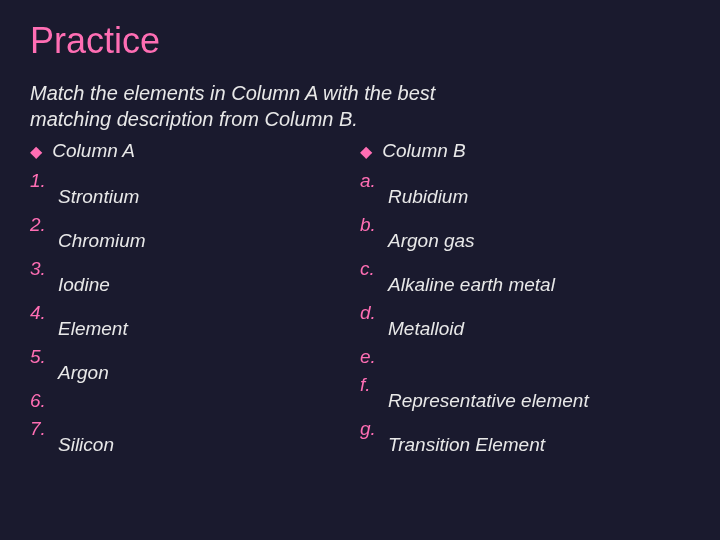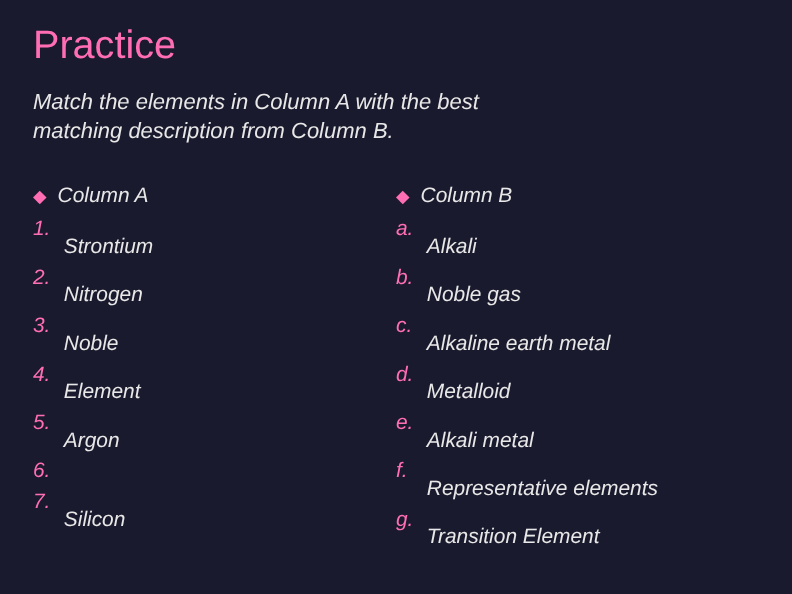--- a/index.html
+++ b/index.html
@@ -22,21 +22,21 @@
     .title {
       color: #ff6eb4;
       font-size: 36px;
       margin-bottom: 18px;
       font-weight: normal;
     }
 
     .instruction {
       color: #e8e8e8;
       font-size: 20px;
-      margin-bottom: 36px;
+      margin-bottom: 8px;
       line-height: 1.3;
       font-style: italic;
     }
 
     .columns-container {
       display: flex;
       gap: 0;
       flex: 1;
     }
 
@@ -103,25 +103,25 @@
       <span class="column-header-text">Column A</span>
     </div>
 
     <div id="column-a-items">
         <div class="list-item">
           <span class="item-number">1.</span>
           <span class="item-text">Strontium</span>
         </div>
         <div class="list-item">
           <span class="item-number">2.</span>
-          <span class="item-text">Nitrogen</span>
+          <span class="item-text">Chromium</span>
         </div>
         <div class="list-item">
           <span class="item-number">3.</span>
-          <span class="item-text">Noble</span>
+          <span class="item-text">Iodine</span>
         </div>
         <div class="list-item">
           <span class="item-number">4.</span>
           <span class="item-text">Element</span>
         </div>
         <div class="list-item">
           <span class="item-number">5.</span>
           <span class="item-text">Argon</span>
         </div>
         <div class="list-item">
@@ -136,41 +136,40 @@
 
   <div class="column">
     <div class="column-header">
       <span class="bullet">◆</span>
       <span class="column-header-text">Column B</span>
     </div>
 
     <div id="column-b-items">
         <div class="list-item">
           <span class="item-number">a.</span>
-          <span class="item-text">Alkali</span>
+          <span class="item-text">Rubidium</span>
         </div>
         <div class="list-item">
           <span class="item-number">b.</span>
-          <span class="item-text">Noble gas</span>
+          <span class="item-text">Argon gas</span>
         </div>
         <div class="list-item">
           <span class="item-number">c.</span>
           <span class="item-text">Alkaline earth metal</span>
         </div>
         <div class="list-item">
           <span class="item-number">d.</span>
           <span class="item-text">Metalloid</span>
         </div>
         <div class="list-item">
           <span class="item-number">e.</span>
-          <span class="item-text">Alkali metal</span>
         </div>
         <div class="list-item">
           <span class="item-number">f.</span>
-          <span class="item-text">Representative elements</span>
+          <span class="item-text">Representative element</span>
         </div>
         <div class="list-item">
           <span class="item-number">g.</span>
           <span class="item-text">Transition Element</span>
         </div>
       </div>
   </div>
 </div>
 
 </body></html>

